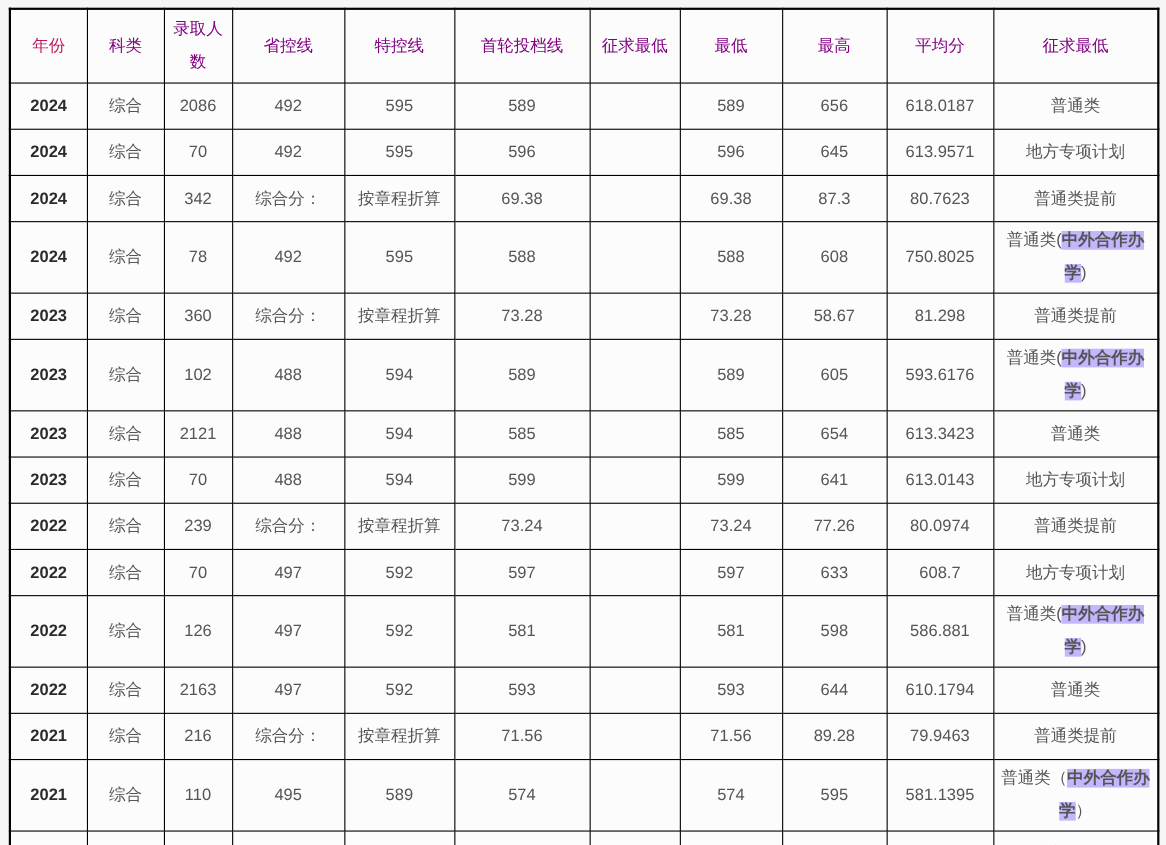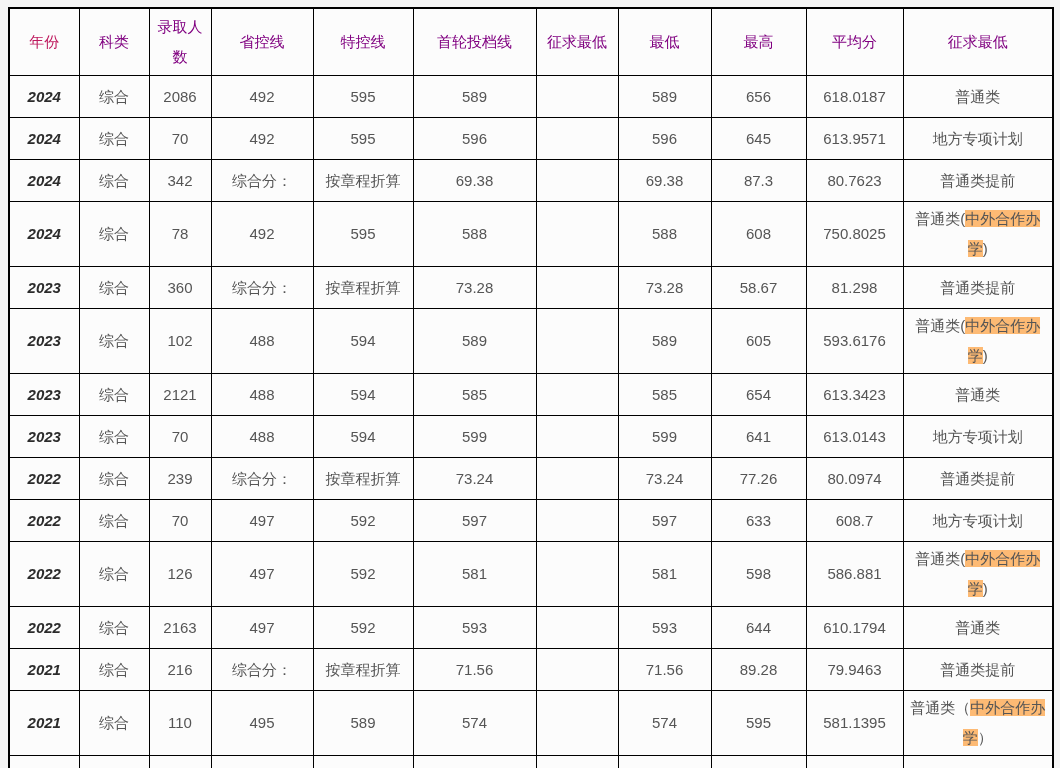--- a/index.html
+++ b/index.html
@@ -34,23 +34,22 @@
     color: #be185d;
     font-weight: normal;
   }
   table.scores td {
     color: #555555;
     height: 37px;
   }
   table.scores td.year {
     font-weight: bold;
     color: #2b2b2b;
-    font-style: italic;
-  }
-  .hl { background: #fdba74; }
+  }
+  .hl { background: #c4b5fd; font-weight: bold; }
 </style>
 </head>
 <body>
 
 <div class="page">
   <table class="scores">
     <colgroup id="cols">
         <col style="width: 70px;">
         <col style="width: 70px;">
         <col style="width: 62px;">

